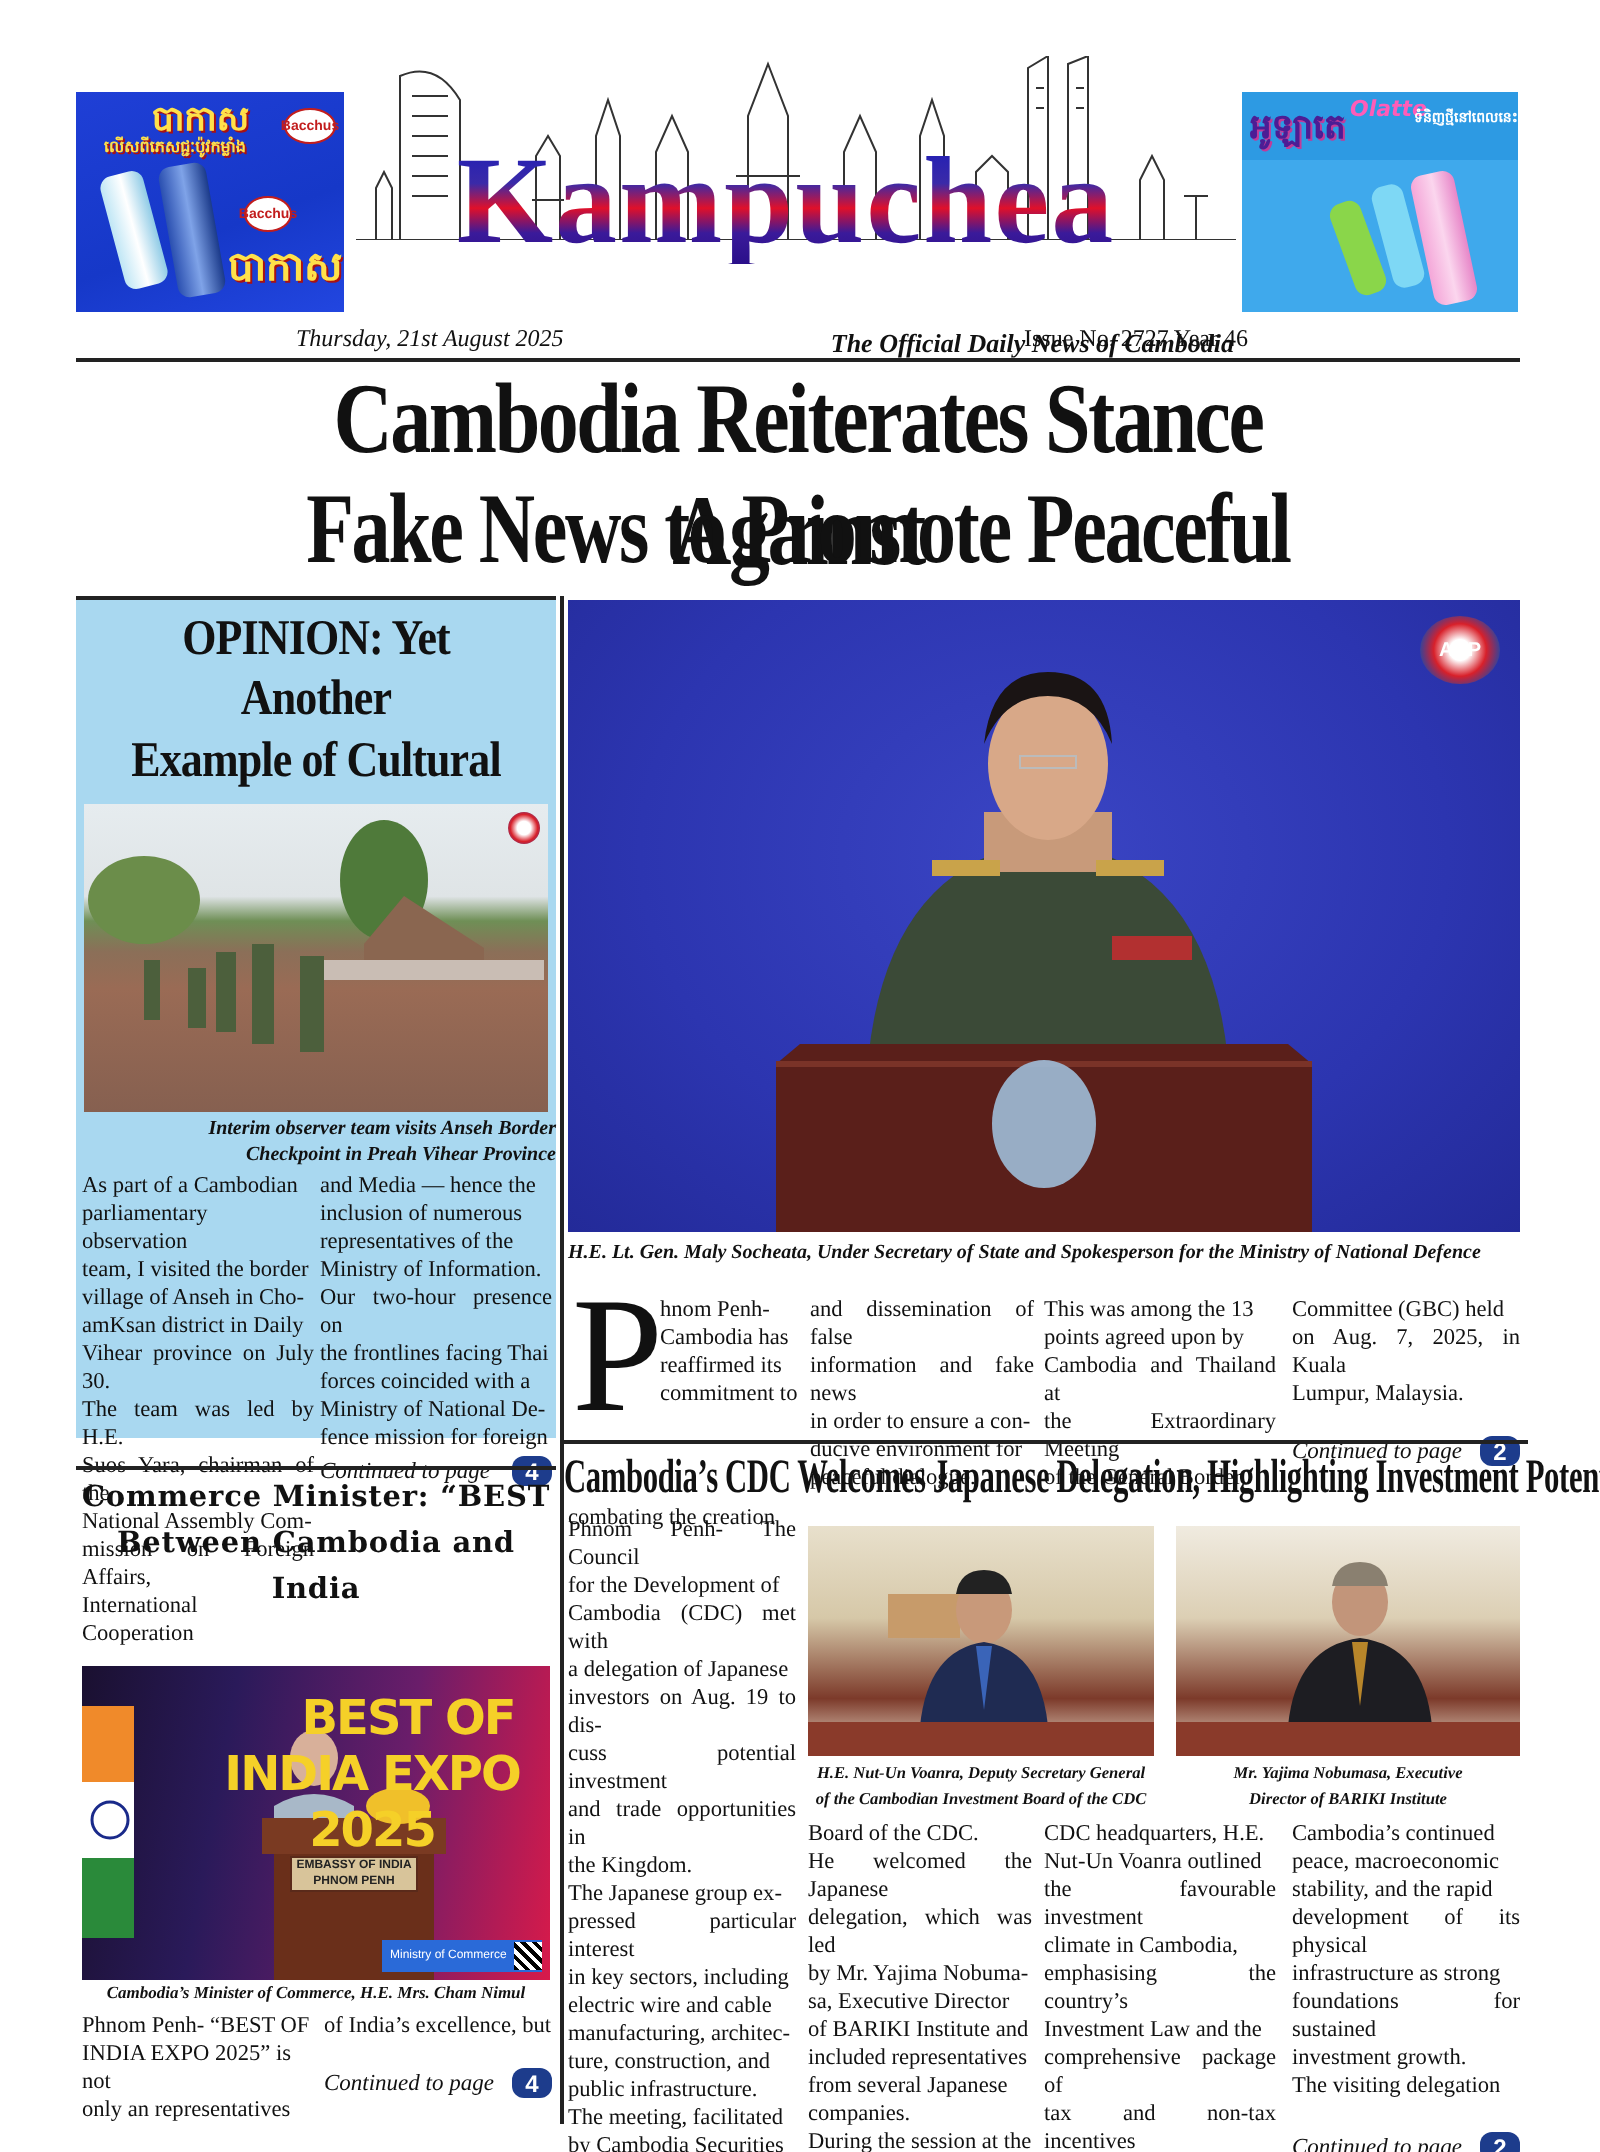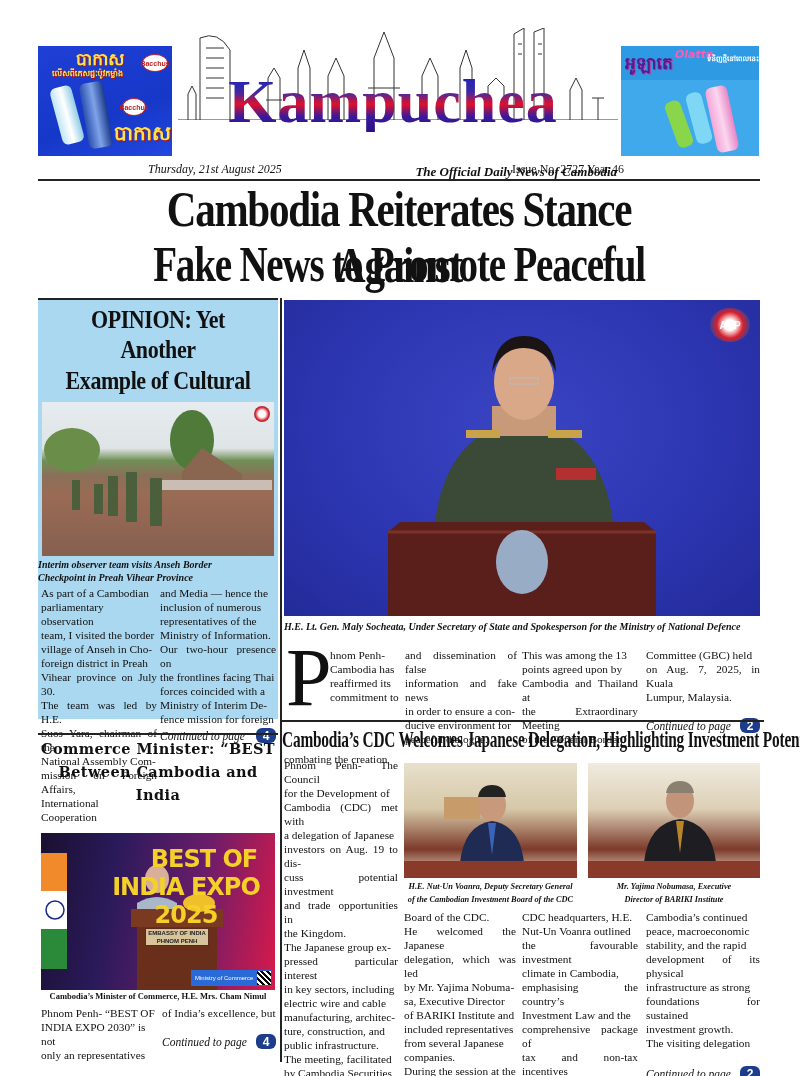--- a/index.html
+++ b/index.html
@@ -32,21 +32,21 @@
   .hl2 { top: 236px; font-size: 50px; line-height: 56px; transform: scaleX(0.78); }
 
   
   .opinion { position: absolute; left: 38px; top: 298px; width: 240px; height: 421px; background: #a9d8f0; border-top: 2px solid #222; }
   .op-h1, .op-h2, .op-h3 { text-align: center; font-weight: bold; letter-spacing: -0.5px; }
   .op-h1 { font-size: 25px; line-height: 30px; margin-top: 5px; transform: scaleX(0.88); }
   .op-h2 { font-size: 25px; line-height: 32px; transform: scaleX(0.88); }
   .op-h3 { font-size: 18px; line-height: 24px; transform: scaleX(0.82); }
   .op-photo { position: absolute; left: 4px; top: 102px; width: 232px; height: 154px; overflow: hidden;
     background: linear-gradient(180deg, #e6ecef 0%, #dfe4e6 30%, #6f8f56 38%, #8b6f58 48%, #9a6b55 60%, #866050 100%); }
-  .op-caption { position: absolute; left: 0; top: 258px; width: 240px; text-align: left; font-style: italic; font-weight: bold; font-size: 10px; line-height: 13px; }
+  .op-caption { position: absolute; left: 0; top: 258px; width: 240px; text-align: right; font-style: italic; font-weight: bold; font-size: 10px; line-height: 13px; }
   .col-text { font-size: 11.3px; line-height: 14px; text-align: justify; }
   .op-col { position: absolute; top: 286px; width: 116px; }
 
   .cont { font-style: italic; font-size: 11.5px; display: flex; align-items: center; justify-content: space-between; }
   .pagebadge { display: inline-flex; align-items: center; justify-content: center; background: #1d3c8c; color: #fff;
     font-family: "Liberation Sans", sans-serif; font-weight: bold; font-size: 12px; width: 20px; height: 15px; border-radius: 6px; font-style: normal; }
 
   
   .feat-photo { position: absolute; left: 284px; top: 300px; width: 476px; height: 316px; overflow: hidden;
     background: radial-gradient(ellipse at 50% 40%, #3a45c4 0%, #2c35b0 60%, #232a98 100%); }
@@ -62,21 +62,21 @@
   .cdc-head { position: absolute; left: 282px; top: 722px; width: 484px; text-align: center; font-weight: bold; font-size: 24px; line-height: 34px; white-space: nowrap; transform: scaleX(0.64); transform-origin: left center; letter-spacing: -0.3px; }
   .cdc-photo { position: absolute; top: 763px; height: 115px; overflow: hidden; }
   .cdc-cap { position: absolute; top: 880px; font-style: italic; font-weight: bold; font-size: 8.3px; line-height: 13px; text-align: center; }
   .cdc-col { position: absolute; }
 
   
   .rule-india { position: absolute; left: 38px; top: 733px; width: 240px; height: 2px; background: #222; }
   .india-head { position: absolute; left: 38px; top: 737px; width: 240px; text-align: center; font-family: "DejaVu Serif", serif; font-weight: bold; font-size: 14.5px; line-height: 23px; letter-spacing: 0.4px; }
   .india-photo { position: absolute; left: 41px; top: 833px; width: 234px; height: 157px; overflow: hidden;
     background: linear-gradient(100deg, #1a1030 0%, #2a1a5a 30%, #6a1d6a 65%, #d81a4a 100%); }
-  .india-cap { position: absolute; left: 38px; top: 991px; width: 240px; text-align: center; font-weight: bold; font-size: 8.5px; }
+  .india-cap { position: absolute; left: 38px; top: 991px; width: 240px; text-align: center; font-style: italic; font-weight: bold; font-size: 8.5px; }
   .india-col { position: absolute; top: 1006px; font-size: 11.3px; line-height: 14px; }
 </style>
 </head>
 <body>
 
 <div class="ad ad-left">
   <div class="ad-text" style="left:38px;top:2px;font-size:17px;">បាកាស</div>
   <div class="ad-text" style="left:14px;top:22px;font-size:8px;white-space:nowrap;">លើសពីភេសជ្ជៈប៉ូវកម្លាំង</div>
   <div class="logo-badge" style="left:104px;top:8px;width:26px;height:18px;">Bacchus</div>
   <div class="can" style="left:18px;top:40px;width:22px;height:58px;background:linear-gradient(90deg,#bfe6f5,#fff,#8fcbe6);transform:rotate(-15deg);"></div>
@@ -145,37 +145,37 @@
   </div>
   <div class="op-caption">
     <div>Interim observer team visits Anseh Border</div>
     <div>Checkpoint in Preah Vihear Province</div>
   </div>
   <div class="op-col col-text" style="left:3px;">
     <div>As part of a Cambodian</div>
       <div>parliamentary observation</div>
       <div>team, I visited the border</div>
       <div>village of Anseh in Cho-</div>
-      <div>foreign district in Preah</div>
+      <div>amKsan district in Daily</div>
       <div>Vihear province on July 30.</div>
       <div>The team was led by H.E.</div>
       <div>Suos Yara, chairman of the</div>
       <div>National Assembly Com-</div>
       <div>mission on Foreign Affairs,</div>
       <div>International Cooperation</div>
   </div>
   <div class="op-col col-text" style="left:122px;">
     <div>and Media — hence the</div>
       <div>inclusion of numerous</div>
       <div>representatives of the</div>
       <div>Ministry of Information.</div>
       <div>Our two-hour presence on</div>
       <div>the frontlines facing Thai</div>
       <div>forces coincided with a</div>
-      <div>Ministry of Interim De-</div>
+      <div>Ministry of National De-</div>
       <div>fence mission for foreign</div>
     <div class="cont" style="margin-top:2px;">
       <span>Continued to page</span>
       <span class="pagebadge">4</span>
     </div>
   </div>
 </div>
 
 <div class="vrule"></div>
 
@@ -344,21 +344,21 @@
     <div>PHNOM PENH</div>
   </div>
   <div style="position:absolute;right:4px;bottom:4px;width:80px;height:16px;background:#2a6ad8;color:#fff;font-family:'Liberation Sans',sans-serif;font-size:6px;display:flex;align-items:center;padding-left:4px;">
     <span>Ministry of Commerce</span>
     <span style="margin-left:auto;width:14px;height:14px;background:repeating-linear-gradient(45deg,#000 0 2px,#fff 2px 4px);"></span>
   </div>
 </div>
 <div class="india-cap">Cambodia’s Minister of Commerce, H.E. Mrs. Cham Nimul</div>
 <div class="india-col col-text" style="left:41px;width:116px;text-align:left;">
   <div>Phnom Penh- “BEST OF</div>
-    <div>INDIA EXPO 2030” is not</div>
+    <div>INDIA EXPO 2025” is not</div>
     <div>only an representatives</div>
 </div>
 <div class="india-col col-text" style="left:162px;width:114px;">
   <div>of India’s excellence, but</div>
   <div class="cont" style="margin-top:14px;">
     <span>Continued to page</span>
     <span class="pagebadge">4</span>
   </div>
 </div>
 

